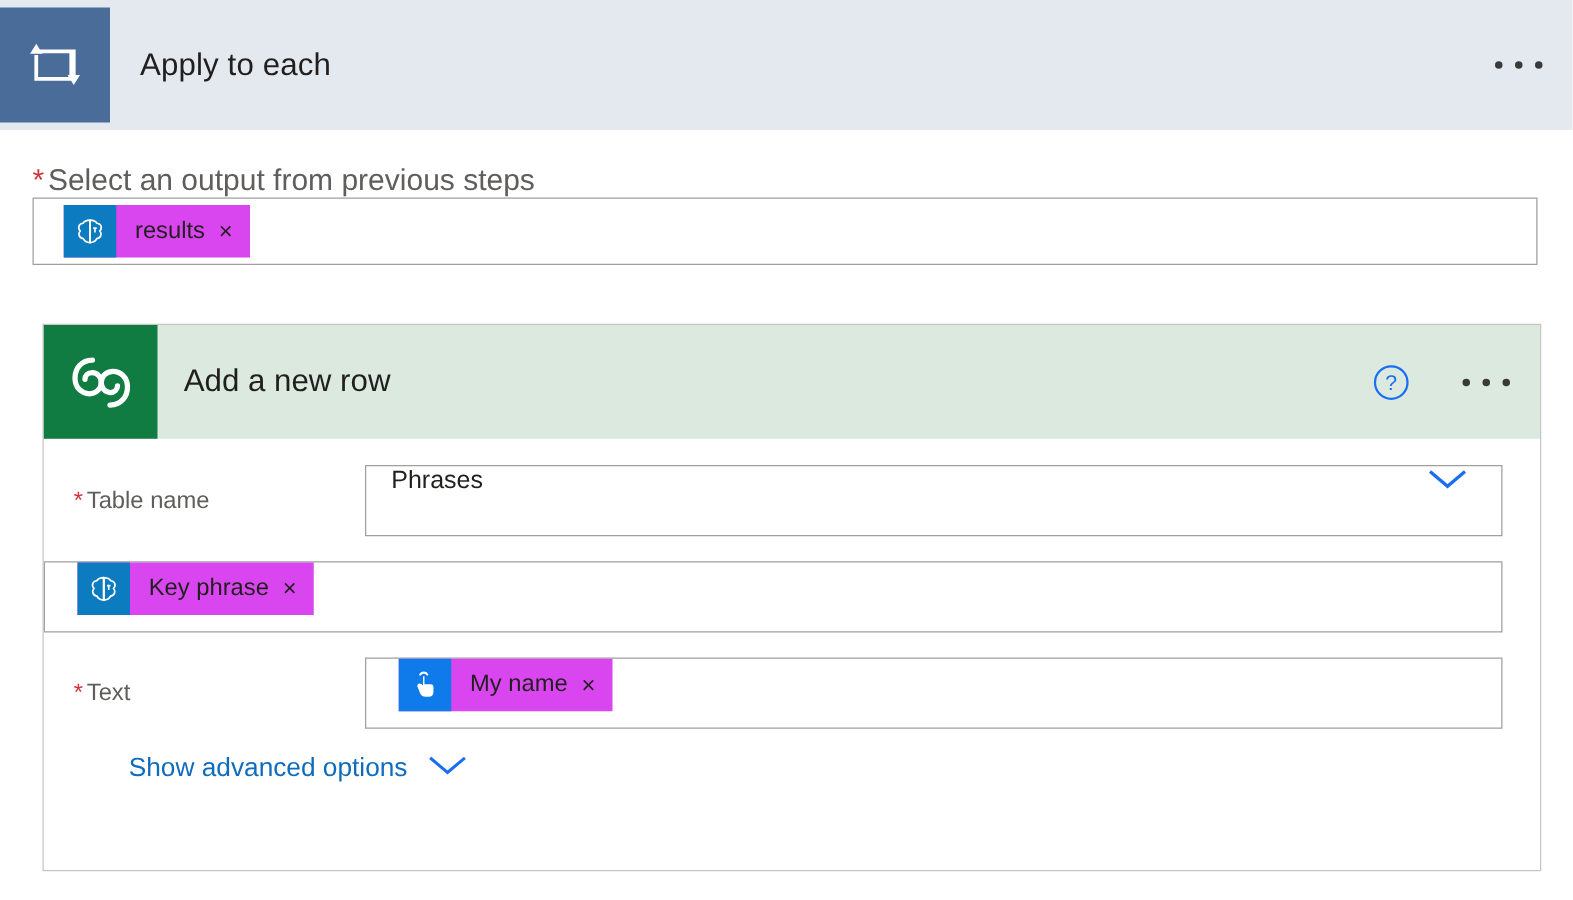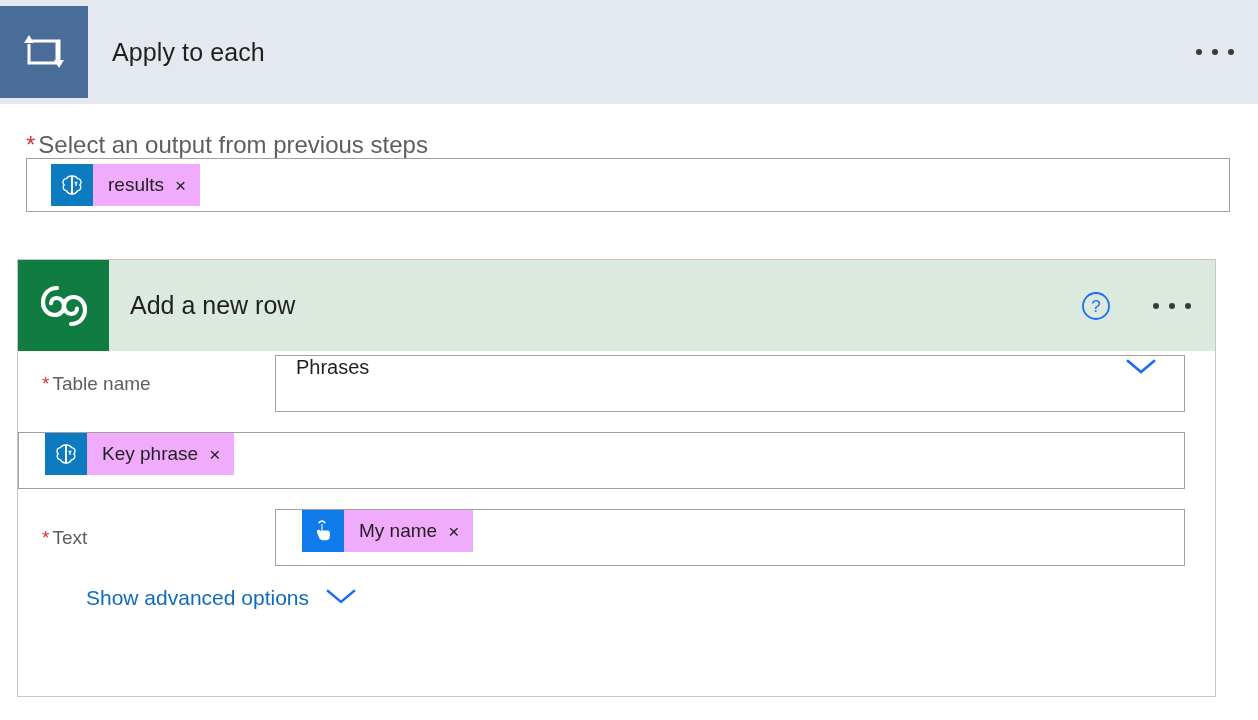--- a/index.html
+++ b/index.html
@@ -84,21 +84,21 @@
     display: flex;
     align-items: center;
     padding-left: 24px;
   }
 
   
   .token {
     display: inline-flex;
     align-items: center;
     height: 42px;
-    background: #f0abfc;
+    background: #d946ef;
     max-width: 100%;
   }
   .token-icon {
     width: 42px;
     height: 42px;
     flex: 0 0 42px;
     display: flex;
     align-items: center;
     justify-content: center;
   }
@@ -114,21 +114,21 @@
     font-size: 19px;
     color: #201f1e;
     padding: 0 14px 0 5px;
     cursor: pointer;
     line-height: 1;
   }
 
   
   .action-card {
     position: absolute;
-    left: 17px;
+    left: 34px;
     top: 259px;
     width: 1199px;
     height: 438px;
     border: 1px solid #c8c6c4;
     box-sizing: border-box;
     background: #ffffff;
   }
   .action-header {
     height: 91px;
     background: #dbe9df;
@@ -151,21 +151,21 @@
   }
   .help-icon {
     margin-right: 42px;
     cursor: pointer;
     display: flex;
     align-items: center;
   }
 
   
   .form-body {
-    padding-top: 4px;
+    padding-top: 21px;
   }
   .form-row {
     display: flex;
     align-items: center;
     margin-bottom: 20px;
     height: 57px;
   }
   .form-label {
     width: 257px;
     flex: 0 0 257px;

